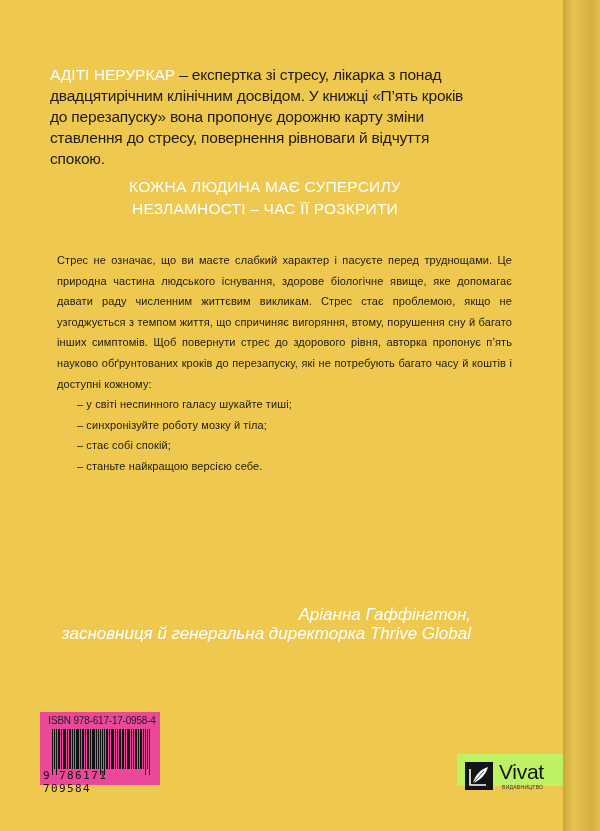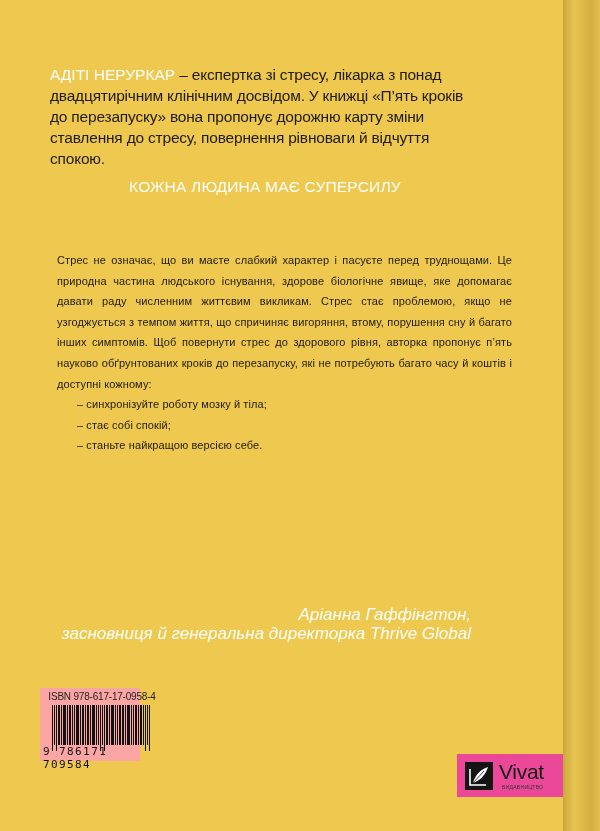--- a/index.html
+++ b/index.html
@@ -31,50 +31,52 @@
     .steps li { line-height:20.6px; }
     .quote {
       position:absolute; right:88px; top:557px; width:380px; text-align:right;
       font-size:16px; line-height:21px;
     }
     .attribution {
       position:absolute; right:92px; top:605px; width:420px; text-align:right;
       color:#ffffff; font-style:italic; font-size:17px; line-height:19px;
     }
     .isbn-box {
-      position:absolute; left:40px; top:688px; width:100px; height:73px; background:#fca5a5;
+      position:absolute; left:40px; top:712px; width:120px; height:73px; background:#ec4899;
     }
     .isbn-label { position:absolute; left:0; top:3px; width:124px; text-align:center; font-size:10px; color:#1e1e1e; letter-spacing:-0.2px; }
     .barcode { position:absolute; left:12px; top:17px; width:110px; height:44px; display:flex; align-items:flex-start; }
     .barcode span { display:block; background:#111; height:40px; margin-right:1px; }
     .barcode span.g { height:46px; }
     .isbn-digits { position:absolute; left:3px; top:57px; width:120px; font-family:"DejaVu Sans Mono", monospace; font-size:11px; color:#111; letter-spacing:1.4px; }
     .logo-box {
-      position:absolute; left:457px; top:754px; width:106px; height:43px; background:#ec4899;
+      position:absolute; left:457px; top:754px; width:106px; height:32px; background:#bef264;
     }
     .logo-mark { position:absolute; left:8px; top:8px; width:28px; height:28px; background:#141414; }
     .logo-name { position:absolute; left:42px; top:6px; font-size:21px; color:#141414; letter-spacing:-0.3px; }
     .logo-sub { position:absolute; left:45px; top:30px; font-size:5px; color:#333; letter-spacing:0.3px; }
   </style>
 </head>
 <body>
 
 <div class="cover">
 
   <p class="intro" style="margin:0;">
     <span class="author-name">АДІТІ НЕРУРКАР</span><span> – експертка зі стресу, лікарка з понад двадцятирічним клінічним досвідом. У книжці «П’ять кроків до перезапуску» вона пропонує дорожню карту зміни ставлення до стресу, повернення рівноваги й відчуття спокою.</span>
   </p>
 
   <div class="slogan">
     <div>КОЖНА ЛЮДИНА МАЄ СУПЕРСИЛУ</div>
+    <div>НЕЗЛАМНОСТІ – ЧАС ЇЇ РОЗКРИТИ</div>
   </div>
 
   <div class="body-text">
     <div>Стрес не означає, що ви маєте слабкий характер і пасуєте перед труднощами. Це природна частина людського існування, здорове біологічне явище, яке допомагає давати раду численним життєвим викликам. Стрес стає проблемою, якщо не узгоджується з темпом життя, що спричиняє вигоряння, втому, порушення сну й багато інших симптомів. Щоб повернути стрес до здорового рівня, авторка пропонує п’ять науково обґрунтованих кроків до перезапуску, які не потребують багато часу й коштів і доступні кожному:</div>
     <ul class="steps">
+      <li>– у світі неспинного галасу шукайте тиші;</li>
       <li>– синхронізуйте роботу мозку й тіла;</li>
       <li>– стає собі спокій;</li>
       <li>– станьте найкращою версією себе.</li>
     </ul>
   </div>
 
   <div class="attribution">
     <div>Аріанна Гаффінгтон,</div>
     <div>засновниця й генеральна директорка Thrive Global</div>
   </div>

